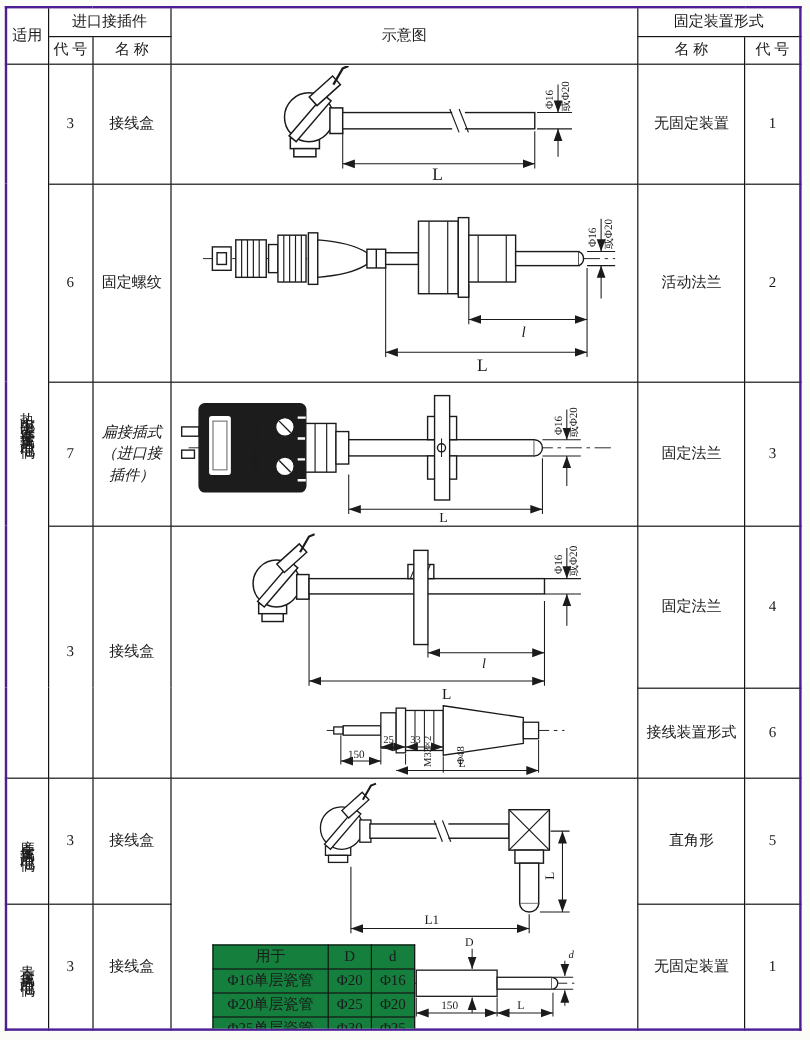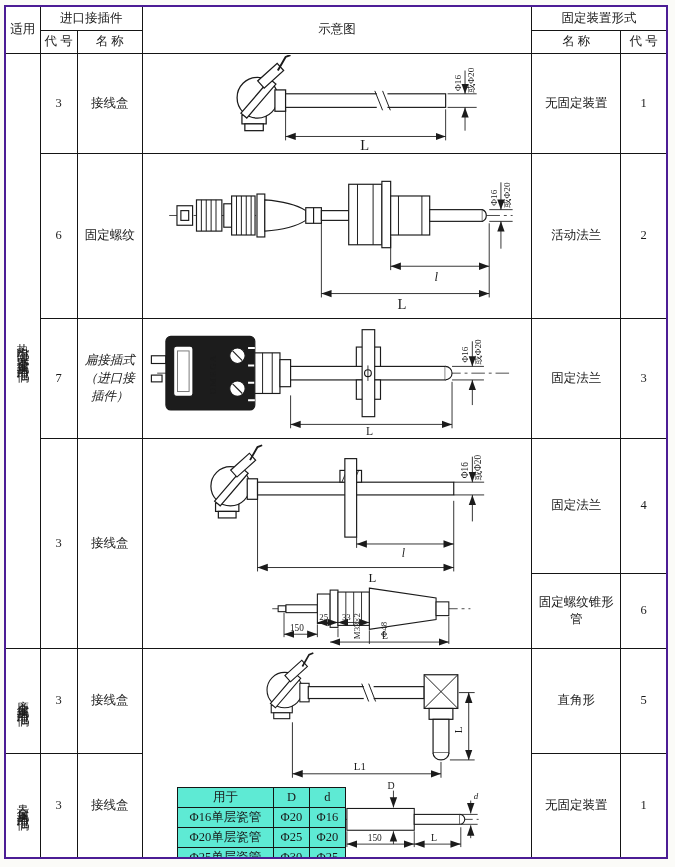--- a/index.html
+++ b/index.html
@@ -11,21 +11,21 @@
   tr.h1{height:24px} tr.h2{height:23px}
   tr.r1{height:100px} tr.r2{height:165px} tr.r3{height:120px}
   tr.r4{height:135px} tr.r4b{height:75px} tr.r5{height:105px} tr.r6{height:105px}
   td.vert span{writing-mode:vertical-rl;letter-spacing:3px;line-height:1.15;font-size:12.5px;}
   td.dia{padding:0;}
   td.dia svg{display:block;margin:0 auto;}
   td.rel{position:relative;padding:0;}
   td.rel > svg{position:absolute;left:0;top:0;}
   .name-cell{line-height:1.45;font-style:italic;}
   .inner-tbl{position:absolute;left:34px;top:138px;}
-  .inner-tbl table{border-collapse:collapse;table-layout:fixed;width:168px;background:#5eead4;}
+  .inner-tbl table{border-collapse:collapse;table-layout:fixed;width:168px;background:#15803d;}
   .inner-tbl td{border:1px solid #2a2a2a;font-size:10.5px;height:15px;padding:0 1px;
     text-align:center;vertical-align:middle;}
   svg text{fill:#1b1b1b;stroke:none;font-family:"Liberation Serif","DejaVu Serif",serif;}
   .defs-holder{position:absolute;width:0;height:0;overflow:hidden;}
 </style>
 </head>
 <body>
 
 <svg class="defs-holder" aria-hidden="true">
   <defs>
@@ -249,21 +249,21 @@
       <text x="146" y="195" font-size="9.5">150</text>
       <text x="240" y="203" font-size="10">L</text>
       <text transform="translate(217,203) rotate(-90)" font-size="9">M33×2</text>
       <text transform="translate(245,201) rotate(-90)" font-size="9">Φ48</text>
     </svg>
   </td>
   <td>固定法兰</td>
   <td>4</td>
 </tr>
 <tr class="r4b">
-  <td>固定螺纹锥形管</td>
+  <td>接线装置形式</td>
   <td>6</td>
 </tr>
 
 <tr class="r5">
   <td class="vert"><span>廉金属热电偶</span></td>
   <td>3</td>
   <td>接线盒</td>
   <td rowspan="2" class="rel">
     <svg viewBox="0 0 388 210" width="386" height="208">
       <g stroke="#1b1b1b" stroke-width="1.2" fill="#fff">

